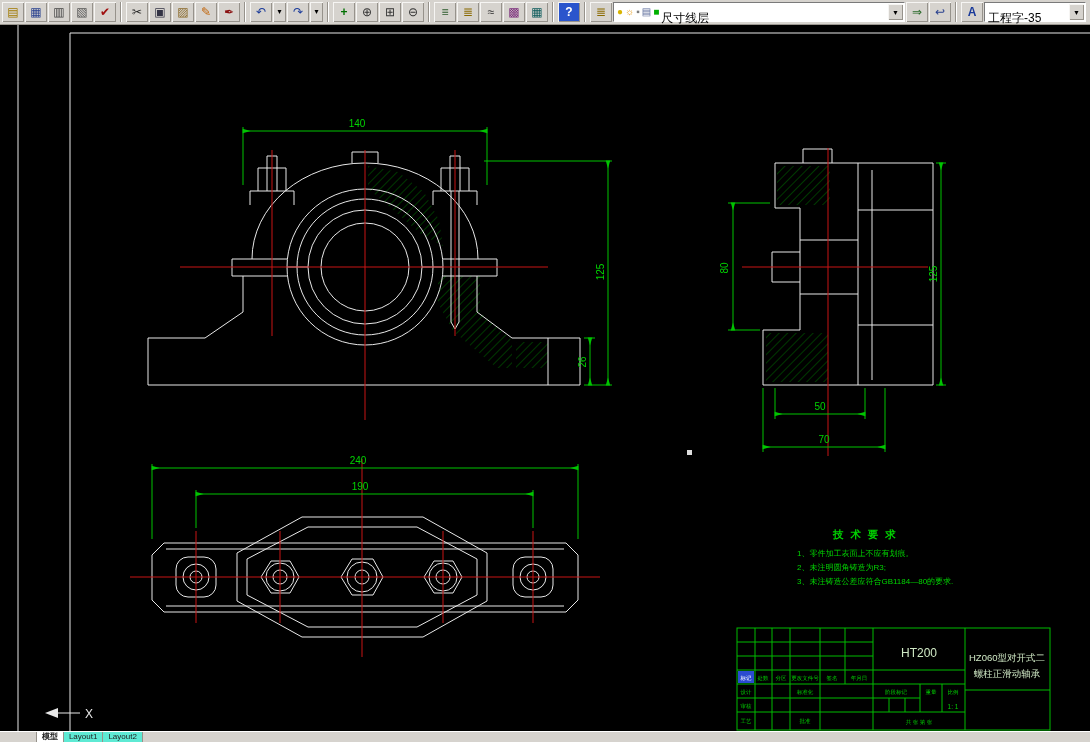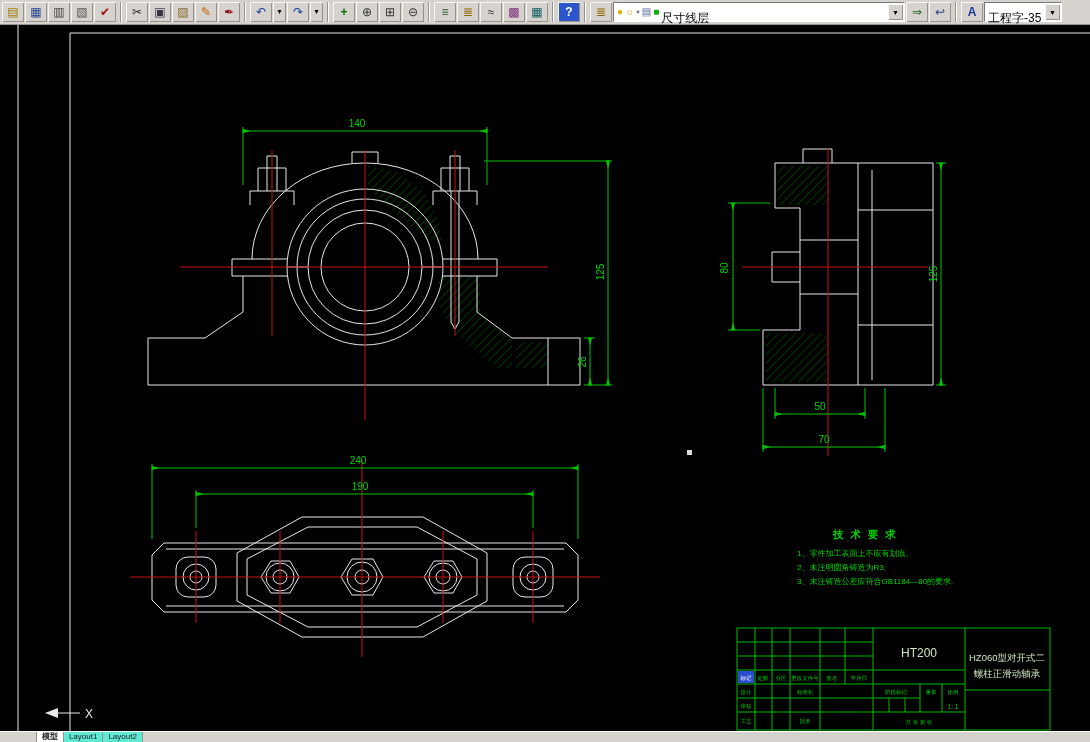--- a/index.html
+++ b/index.html
@@ -11,21 +11,21 @@
     justify-content:center;font-size:12px;background:#d6d3ce;
     box-shadow:inset 1px 1px 0 #f6f5f3, inset -1px -1px 0 #96928b;cursor:default;}
   .tb.narrow{width:13px;font-size:8px;}
   .tb.help-btn{background:#2a55cc;color:#fff;font-weight:bold;}
   .ic{line-height:1;}
   .sep{width:0;height:20px;border-left:1px solid #96928b;border-right:1px solid #fff;margin:0 3px;}
   .combo{box-sizing:border-box;height:20px;background:#fff;
     border:1px solid;border-color:#7a7a7a #fff #fff #7a7a7a;
     display:flex;align-items:center;gap:2px;padding:1px 1px 1px 3px;}
   .layer-combo{width:292px;}
-  .style-combo{width:78px;}
+  .style-combo{width:102px;}
   .combo-text{flex:1;font-size:12px;color:#000;white-space:nowrap;overflow:hidden;margin-top:12px;}
   .combo-arrow{width:15px;height:16px;background:#d6d3ce;display:flex;align-items:center;
     justify-content:center;font-size:7px;
     box-shadow:inset 1px 1px 0 #f6f5f3, inset -1px -1px 0 #96928b;}
   .cic{font-size:10px;line-height:1;}
   
   .canvas{position:relative;width:1090px;height:706px;background:#000;}
   .canvas svg{position:absolute;left:0;top:0;}
   .wl{stroke:#e8e8e8;stroke-width:1;fill:none;}
   .rl{stroke:#c81414;stroke-width:1;fill:none;}

